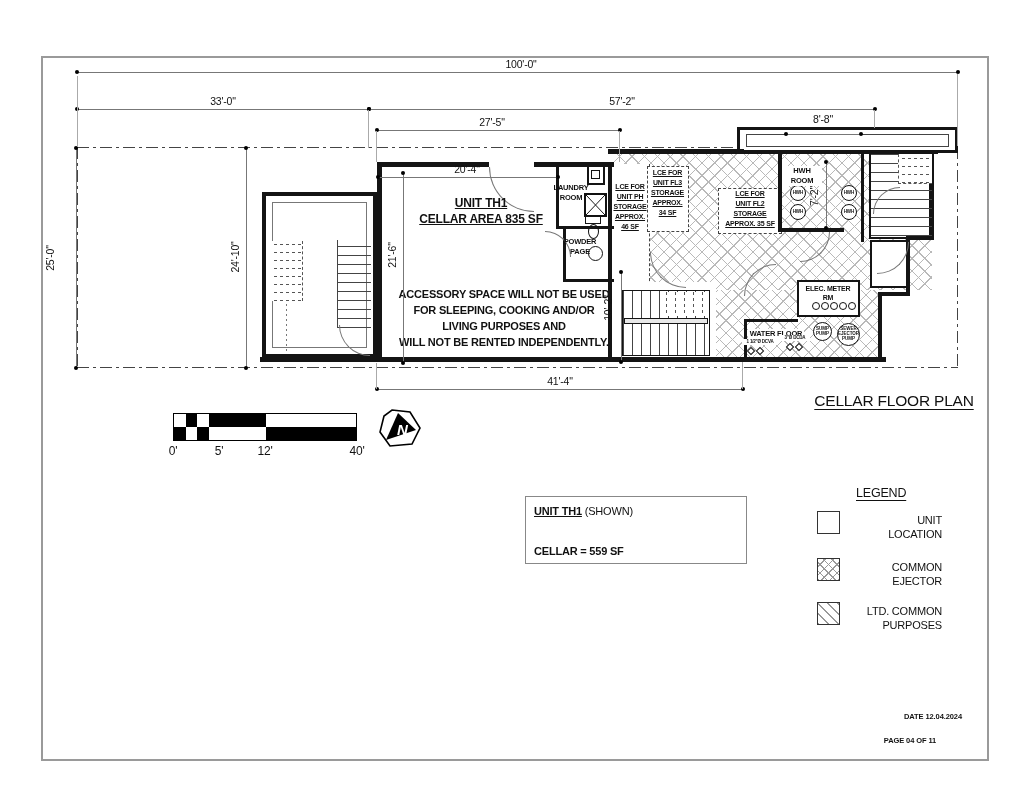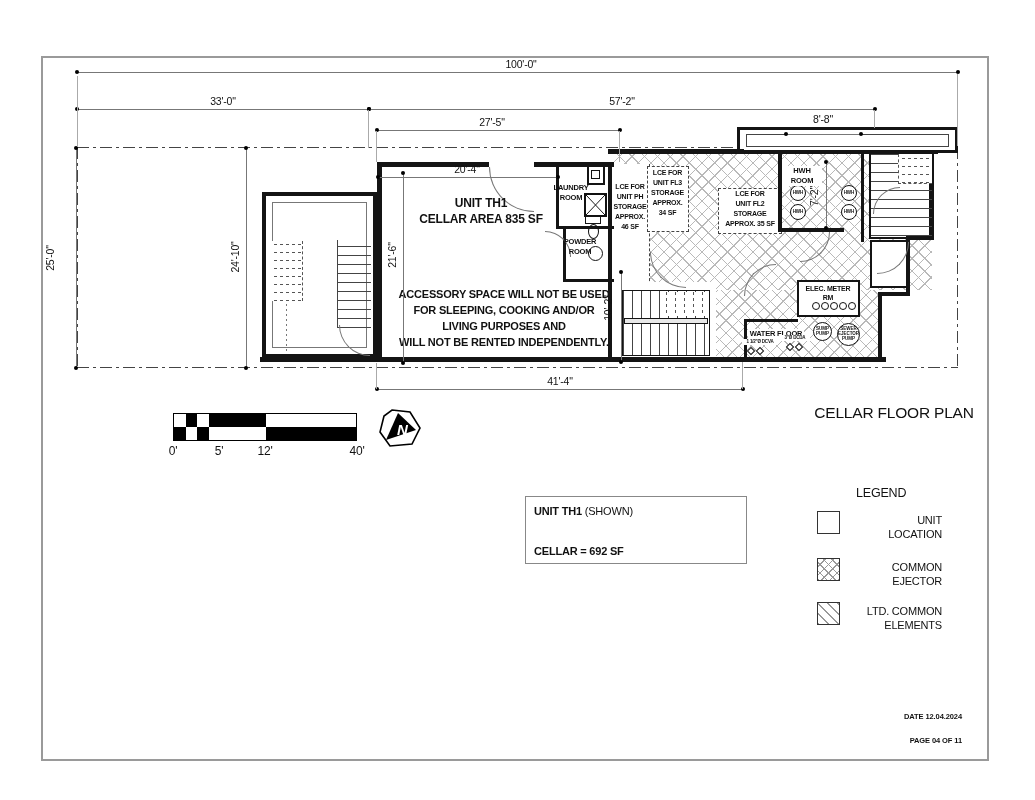--- a/index.html
+++ b/index.html
@@ -4,21 +4,21 @@
 <style>
   html,body{margin:0;padding:0;background:#fff;}
   .sheet{position:relative;width:1035px;height:800px;background:#fff;overflow:hidden;
          font-family:"Liberation Sans",sans-serif;color:#111;}
   .abs{position:absolute;}
   .frame{position:absolute;border:2px solid #9a9a9a;}
   .w{position:absolute;background:#141414;}
   .thin{position:absolute;border:1px solid #555;}
   .lbl{position:absolute;white-space:pre-line;text-align:center;line-height:1.3;letter-spacing:-0.2px;color:#111;}
   .b{font-weight:bold;}
-  .u{}
+  .u{text-decoration:underline;}
   .dimh{position:absolute;border-top:1px solid #777;}
   .dimv{position:absolute;border-left:1px solid #777;}
   .dimh::before,.dimh::after{content:"";position:absolute;top:-3px;width:4px;height:4px;background:#000;border-radius:50%;}
   .dimh::before{left:-2px;}.dimh::after{right:-2px;}
   .dimv::before,.dimv::after{content:"";position:absolute;left:-3px;width:4px;height:4px;background:#000;border-radius:50%;}
   .dimv::before{top:-2px;}.dimv::after{bottom:-2px;}
   .dlab{position:absolute;font-size:10.5px;text-align:center;letter-spacing:-0.2px;white-space:nowrap;}
   .vlab{transform:rotate(-90deg);transform-origin:center;}
   .ext{position:absolute;background:#aaa;}
   .pdh{position:absolute;height:1px;background:repeating-linear-gradient(90deg,#444 0 12px,transparent 12px 16px,#444 16px 19px,transparent 19px 23px);}
@@ -143,21 +143,21 @@
 
   <div class="lbl b u" style="left:396px;top:195px;width:170px;font-size:12px;line-height:1.35;">UNIT TH1
 CELLAR AREA 835 SF</div>
   <div class="lbl b" style="left:398px;top:287px;width:212px;font-size:11px;line-height:1.45;">ACCESSORY SPACE WILL NOT BE USED
 FOR SLEEPING, COOKING AND/OR
 LIVING PURPOSES AND
 WILL NOT BE RENTED INDEPENDENTLY.</div>
   <div class="lbl b" style="left:548px;top:183px;width:46px;font-size:7.5px;">LAUNDRY
 ROOM</div>
   <div class="lbl b" style="left:557px;top:237px;width:46px;font-size:7.5px;">POWDER
-ROOM</div>
+PAGE</div>
   <div class="lbl b u" style="left:610px;top:182px;width:40px;font-size:7px;line-height:1.42;">LCE FOR
 UNIT PH
 STORAGE
 APPROX.
 46 SF</div>
   <div class="lbl b u" style="left:647px;top:168px;width:41px;font-size:7px;line-height:1.42;">LCE FOR
 UNIT FL3
 STORAGE
 APPROX.
 34 SF</div>
@@ -221,40 +221,40 @@
   <div class="dlab" style="left:346px;top:444px;width:22px;font-size:12px;">40'</div>
 
   <div class="abs" style="left:378px;top:408px;width:44px;height:42px;">
     <svg width="44" height="42" viewBox="0 0 44 42">
       <polygon points="14,2 32,4 42,20 34,36 12,38 2,24 6,8" fill="#fff" stroke="#000" stroke-width="1.6"></polygon>
       <polygon points="8,32 20,5 38,22" fill="#000"></polygon>
       <text x="19" y="27" font-size="15" font-style="italic" font-weight="bold" fill="#fff" font-family="Liberation Sans, sans-serif">N</text>
     </svg>
   </div>
 
-  <div class="abs" style="left:814px;top:404px;width:160px;text-align:center;">
+  <div class="abs" style="left:814px;top:392px;width:160px;text-align:center;">
     <span class="u" style="font-size:15.5px;letter-spacing:-0.2px;text-underline-offset:3px;">CELLAR FLOOR PLAN</span>
   </div>
 
   <div class="abs" style="left:525px;top:496px;width:222px;height:68px;border:1px solid #888;box-sizing:border-box;">
     <div class="abs" style="left:8px;top:8px;font-size:11px;font-weight:bold;letter-spacing:-0.2px;">
       <span class="u">UNIT TH1</span><span style="font-weight:normal;"> (SHOWN)</span>
     </div>
-    <div class="abs b" style="left:8px;top:48px;font-size:11px;letter-spacing:-0.2px;">CELLAR = 692 SF</div>
+    <div class="abs b" style="left:8px;top:48px;font-size:11px;letter-spacing:-0.2px;">CELLAR = 559 SF</div>
   </div>
 
   <div class="abs" style="left:856px;top:483px;">
     <span class="u" style="font-size:12.5px;letter-spacing:-0.2px;text-underline-offset:3px;">LEGEND</span>
   </div>
   <div class="abs" style="left:817px;top:511px;width:23px;height:23px;border:1.5px solid #333;box-sizing:border-box;"></div>
   <div class="lbl rt" style="left:850px;top:513px;width:92px;font-size:11px;text-align:right;">UNIT
 LOCATION</div>
   <div class="abs" style="left:817px;top:558px;width:23px;height:23px;border:1.5px solid #333;box-sizing:border-box;background-image:repeating-linear-gradient(45deg,#999 0 1px,transparent 1px 6px),repeating-linear-gradient(-45deg,#999 0 1px,transparent 1px 6px);"></div>
   <div class="lbl rt" style="left:850px;top:560px;width:92px;font-size:11px;text-align:right;">COMMON
 EJECTOR</div>
   <div class="abs" style="left:817px;top:602px;width:23px;height:23px;border:1.5px solid #333;box-sizing:border-box;background-image:repeating-linear-gradient(45deg,#999 0 1px,transparent 1px 7px);"></div>
   <div class="lbl rt" style="left:838px;top:604px;width:104px;font-size:11px;text-align:right;">LTD. COMMON
-ELEMENTS</div>
+PURPOSES</div>
 
   <div class="abs b rt" style="left:858px;top:712px;width:104px;font-size:7.5px;text-align:right;letter-spacing:-0.1px;">DATE 12.04.2024</div>
-  <div class="abs b rt" style="left:858px;top:736px;width:104px;font-size:7.5px;text-align:right;letter-spacing:-0.1px;">PAGE 04 OF 11</div>
+  <div class="abs b rt" style="left:858px;top:736px;width:104px;font-size:7.5px;text-align:center;letter-spacing:-0.1px;">PAGE 04 OF 11</div>
 
 </div>
 
 </body></html>

